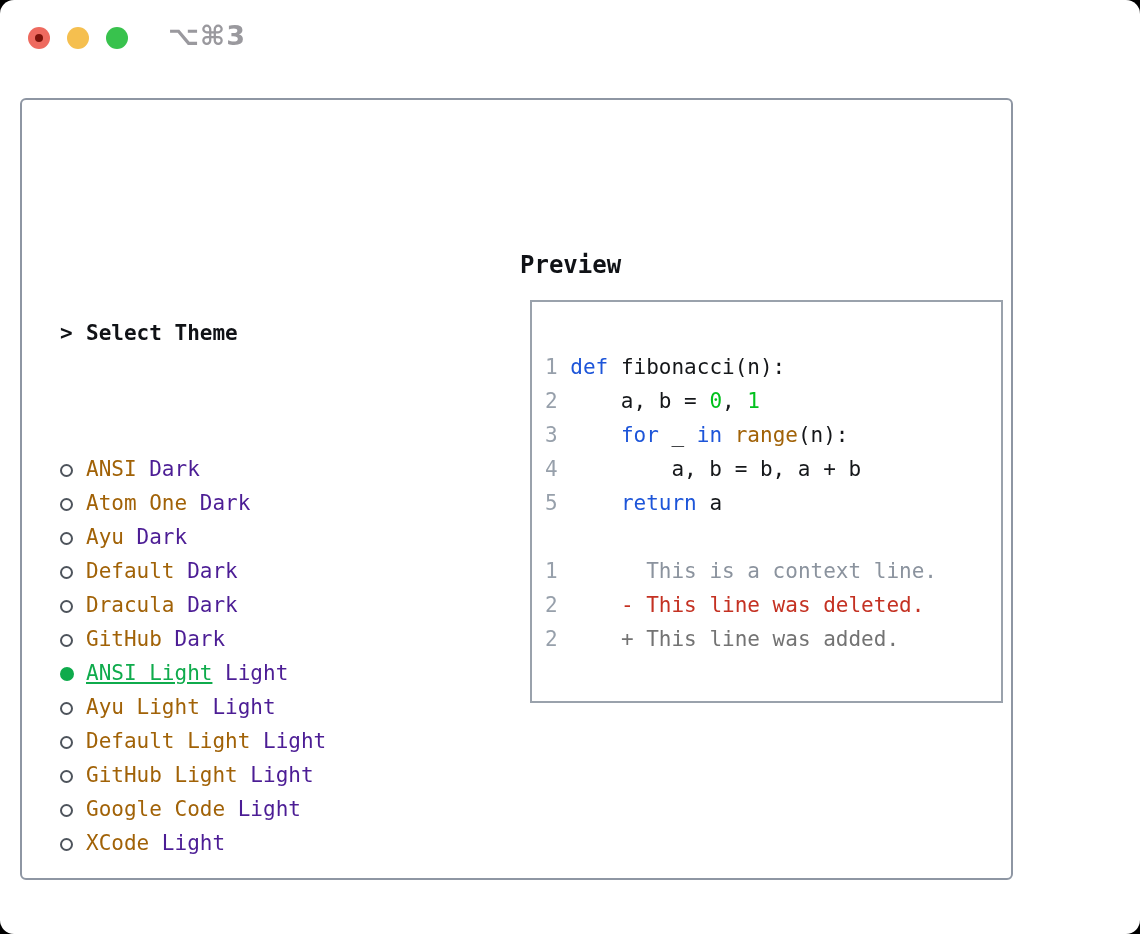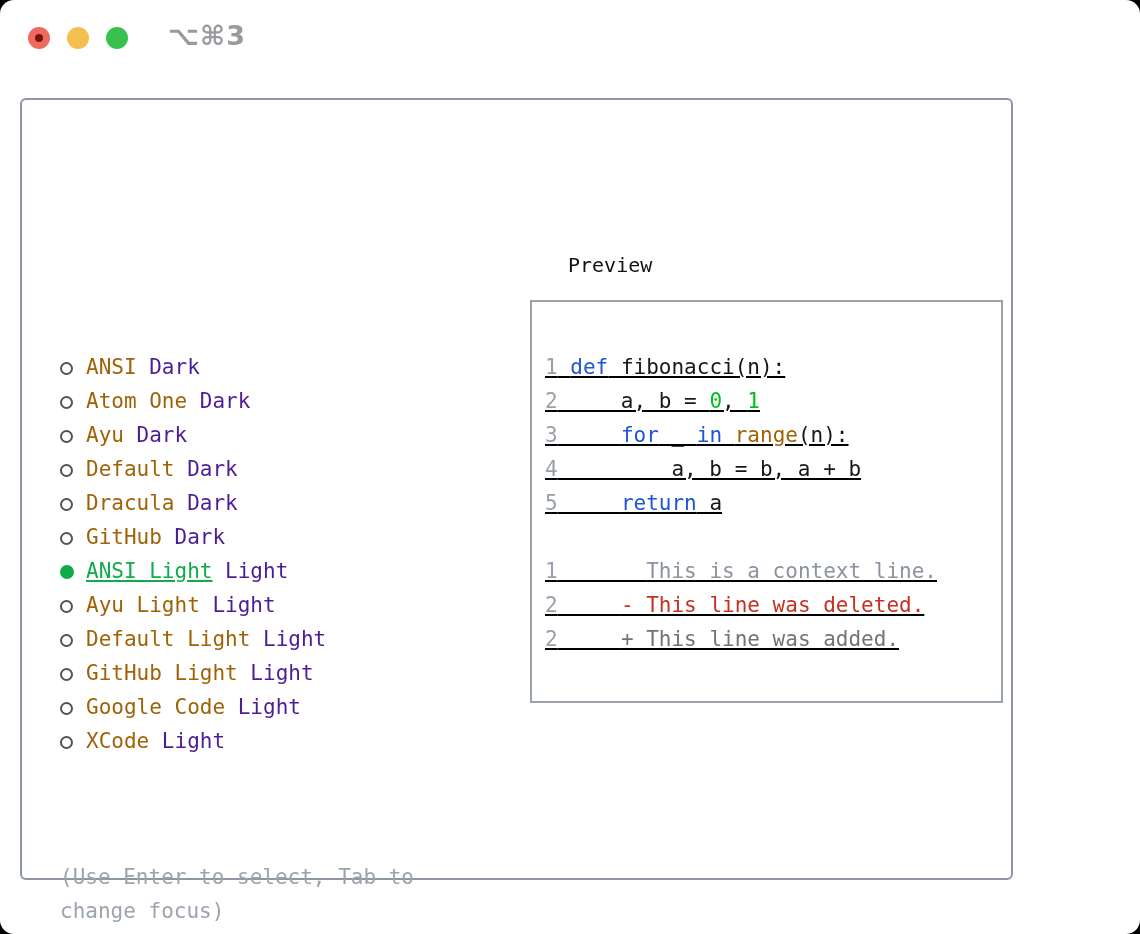--- a/index.html
+++ b/index.html
@@ -44,31 +44,31 @@
   .tname{color:#a16207;}
   .tname.sel{color:#0fab4c;text-decoration:underline;}
   .variant{color:#4c1d95;}
   .footer{
     position:absolute;left:38px;top:760px;width:420px;
     font-size:21px;line-height:34px;color:#9ba4af;
   }
   
   .preview-title{
     position:absolute;left:498px;top:148px;
-    font-size:20px;line-height:34px;font-weight:normal;color:#101216;margin-left:48px;
+    font-size:24px;line-height:34px;font-weight:bold;color:#101216;
   }
   .preview-box{
     position:absolute;left:508px;top:200px;width:473px;height:403px;
     border:2px solid #9aa2ac;background:#fff;box-sizing:border-box;
   }
   .code{
     position:absolute;left:13px;top:48px;right:0;
     font-size:21px;line-height:34px;white-space:pre;
   }
-  .line{height:34px;text-decoration:underline;}
+  .line{height:34px;}
   .s-lineno{color:#97a0ab;}
   .s-plain{color:#15171a;}
   .s-keyword{color:#1d55d9;}
   .s-builtin{color:#a16207;}
   .s-number{color:#02c11d;}
   .s-context{color:#8b939e;text-align:right;}
   .s-deleted{color:#c43122;text-align:right;}
   .s-added{color:#737373;}
 </style>
 </head>
@@ -79,27 +79,27 @@
   <div class="light light-close">
     <div class="inner"></div>
   </div>
   <div class="light light-min"></div>
   <div class="light light-zoom"></div>
   <div class="shortcut">⌥⌘3</div>
 
   <div class="main-box">
 
     <div class="left-col">
+      <div class="row"><span class="marker prompt">&gt;</span><span class="bold-title">Select Theme</span></div>
       
       <div class="row"><span class="marker"><span class="dot"></span></span><span class="tname">ANSI</span><span class="variant"> Dark</span></div><div class="row"><span class="marker"><span class="dot"></span></span><span class="tname">Atom One</span><span class="variant"> Dark</span></div><div class="row"><span class="marker"><span class="dot"></span></span><span class="tname">Ayu</span><span class="variant"> Dark</span></div><div class="row"><span class="marker"><span class="dot"></span></span><span class="tname">Default</span><span class="variant"> Dark</span></div><div class="row"><span class="marker"><span class="dot"></span></span><span class="tname">Dracula</span><span class="variant"> Dark</span></div><div class="row"><span class="marker"><span class="dot"></span></span><span class="tname">GitHub</span><span class="variant"> Dark</span></div><div class="row"><span class="marker"><span class="dot dot-filled"></span></span><span class="tname sel">ANSI Light</span><span class="variant"> Light</span></div><div class="row"><span class="marker"><span class="dot"></span></span><span class="tname">Ayu Light</span><span class="variant"> Light</span></div><div class="row"><span class="marker"><span class="dot"></span></span><span class="tname">Default Light</span><span class="variant"> Light</span></div><div class="row"><span class="marker"><span class="dot"></span></span><span class="tname">GitHub Light</span><span class="variant"> Light</span></div><div class="row"><span class="marker"><span class="dot"></span></span><span class="tname">Google Code</span><span class="variant"> Light</span></div><div class="row"><span class="marker"><span class="dot"></span></span><span class="tname">XCode</span><span class="variant"> Light</span></div><div class="row"> </div>
       
       
     </div>
 
-    <div class="footer">(Use Enter to select, Tab to change focus)</div>
 
     <div class="preview-title">Preview</div>
 
     <div class="preview-box">
       <div class="code"><div class="line"><span class="s-lineno">1</span><span class="s-plain"> </span><span class="s-keyword">def</span><span class="s-plain"> fibonacci(n):</span></div><div class="line"><span class="s-lineno">2</span><span class="s-plain">     a, b = </span><span class="s-number">0</span><span class="s-plain">, </span><span class="s-number">1</span></div><div class="line"><span class="s-lineno">3</span><span class="s-plain">     </span><span class="s-keyword">for</span><span class="s-plain"> _ </span><span class="s-keyword">in</span><span class="s-plain"> </span><span class="s-builtin">range</span><span class="s-plain">(n):</span></div><div class="line"><span class="s-lineno">4</span><span class="s-plain">         a, b = b, a + b</span></div><div class="line"><span class="s-lineno">5</span><span class="s-plain">     </span><span class="s-keyword">return</span><span class="s-plain"> a</span></div><div class="line"></div><div class="line"><span class="s-lineno">1</span><span class="s-plain">       </span><span class="s-context">This is a context line.</span></div><div class="line"><span class="s-lineno">2</span><span class="s-plain">     </span><span class="s-deleted">- This line was deleted.</span></div><div class="line"><span class="s-lineno">2</span><span class="s-plain">     </span><span class="s-added">+ This line was added.</span></div></div>
     </div>
 
   </div>
 </div>
 

